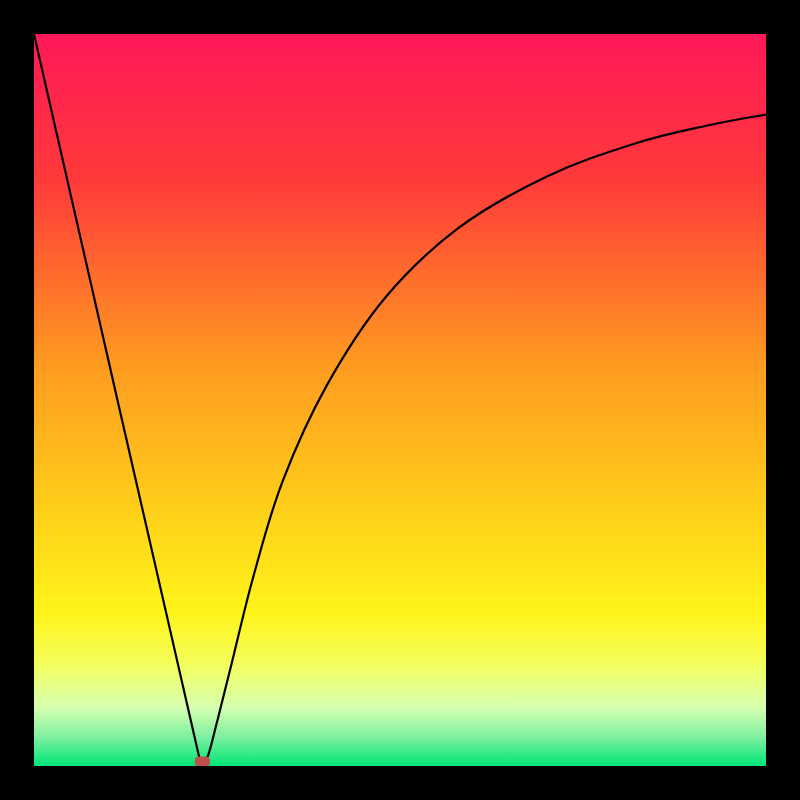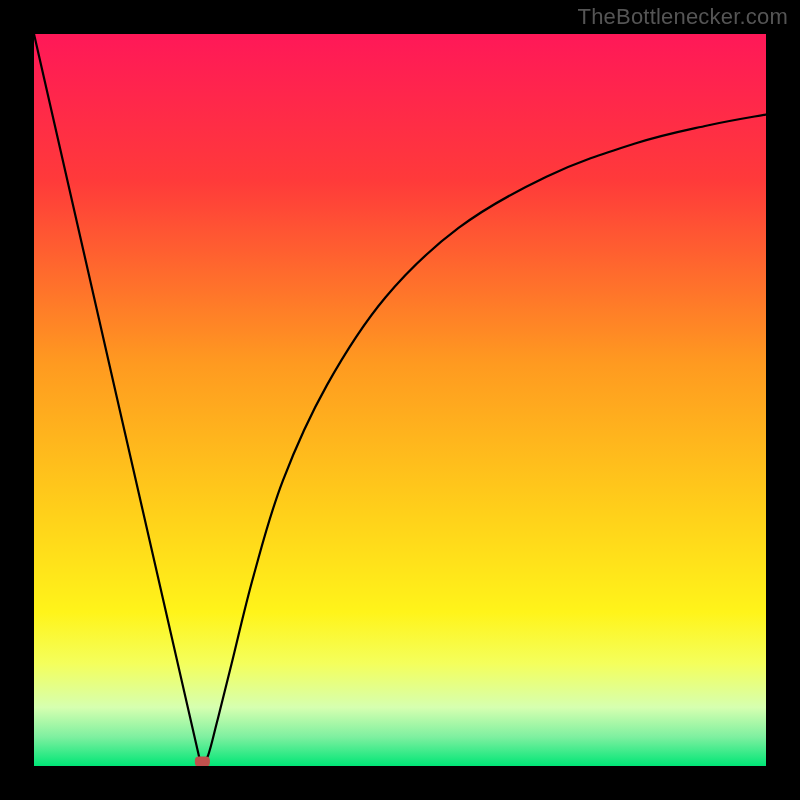--- a/index.html
+++ b/index.html
@@ -33,21 +33,20 @@
     height: 732px;
   }
   .plot svg {
     display: block;
   }
 </style>
 </head>
 <body>
 
 <div class="frame">
-  <div class="attribution">TheBottlenecker.com</div>
   <div class="plot">
     <svg id="chart-svg" width="732" height="732" viewBox="0 0 732 732">
       <defs>
         <linearGradient id="bg-grad" x1="0" y1="0" x2="0" y2="1">
             <stop offset="0%" stop-color="#ff1858"></stop>
             <stop offset="20%" stop-color="#ff3a3a"></stop>
             <stop offset="45%" stop-color="#ff9a20"></stop>
             <stop offset="65%" stop-color="#ffcf1a"></stop>
             <stop offset="79%" stop-color="#fff41a"></stop>
             <stop offset="86%" stop-color="#f4ff5c"></stop>

